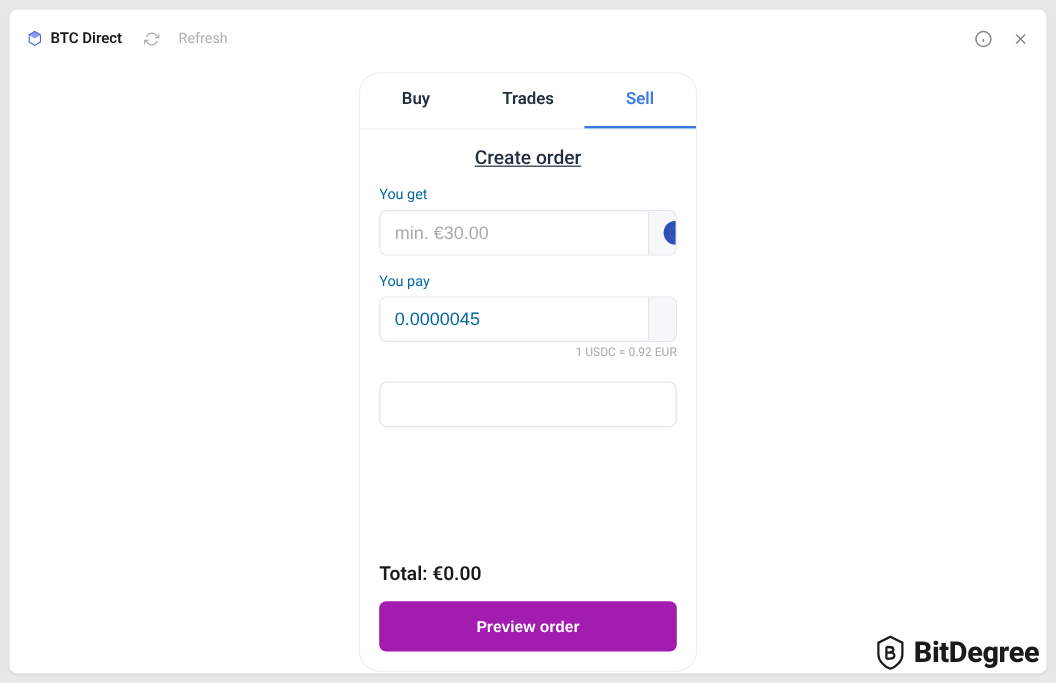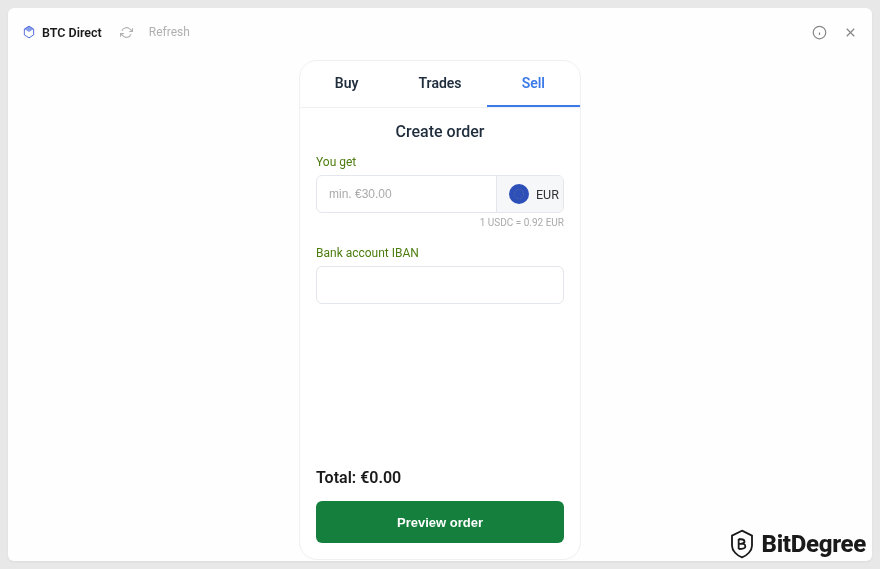--- a/index.html
+++ b/index.html
@@ -99,40 +99,41 @@
       flex: 1;
       display: flex;
       flex-direction: column;
     }
     .section-title {
       text-align: center;
       font-size: 16px;
       font-weight: 500;
       color: #1f2d3d;
       margin-bottom: 14px;
+      text-decoration: underline;
     }
     .field-label {
       font-size: 12px;
-      color: #4d7c0f;
+      color: #0369a1;
       margin-bottom: 6px;
     }
     .input-row {
       display: flex;
       border: 1px solid #e3e6ea;
       border-radius: 6px;
       overflow: hidden;
       height: 38px;
       margin-bottom: 14px;
       background: #fff;
     }
     .input-row input {
       flex: 1;
       border: none;
       padding: 0 12px;
-      font-size: 12px;
+      font-size: 15px;
       color: #0369a1;
       outline: none;
       background: transparent;
     }
     .input-row input::placeholder { color: #aaa; }
     .currency-sel {
       display: flex;
       align-items: center;
       gap: 7px;
       padding: 0 12px;
@@ -179,21 +180,21 @@
       font-size: 12.5px;
     }
     .spacer { flex: 1; }
     .total {
       font-size: 16px;
       font-weight: 600;
       color: #1a1a1a;
       margin-bottom: 14px;
     }
     .preview-btn {
-      background: #15803d;
+      background: #a21caf;
       color: #fff;
       font-weight: 600;
       font-size: 13px;
       border: none;
       border-radius: 6px;
       height: 42px;
       cursor: pointer;
     }
     .watermark {
       position: absolute;
@@ -261,23 +262,31 @@
           <div class="currency-sel">
             <span class="eur-icon">
               <svg width="14" height="14" viewBox="0 0 24 24">
                 <circle cx="12" cy="12" r="8" fill="none" stroke="#ffd84d" stroke-width="0.5" stroke-dasharray="1 2"></circle>
               </svg>
             </span>
             <span>EUR</span>
           </div>
         </div>
 
+        <div class="field-label">You pay</div>
+        <div class="input-row pay-row">
+          <input type="text" value="0.0000045" style="">
+          <div class="currency-sel">
+            <svg class="chevron-down" viewBox="0 0 24 24" fill="none" stroke="#333" stroke-width="2.5">
+              <polyline points="6 9 12 15 18 9"></polyline>
+            </svg>
+          </div>
+        </div>
         <div class="rate">1 USDC = 0.92 EUR</div>
 
-        <div class="field-label">Bank account IBAN</div>
         <div class="iban-input">
           <input type="text" style="">
         </div>
 
         <div class="spacer"></div>
 
         <div class="total">Total: €0.00</div>
         <button class="preview-btn">Preview order</button>
       </div>
     </div>

